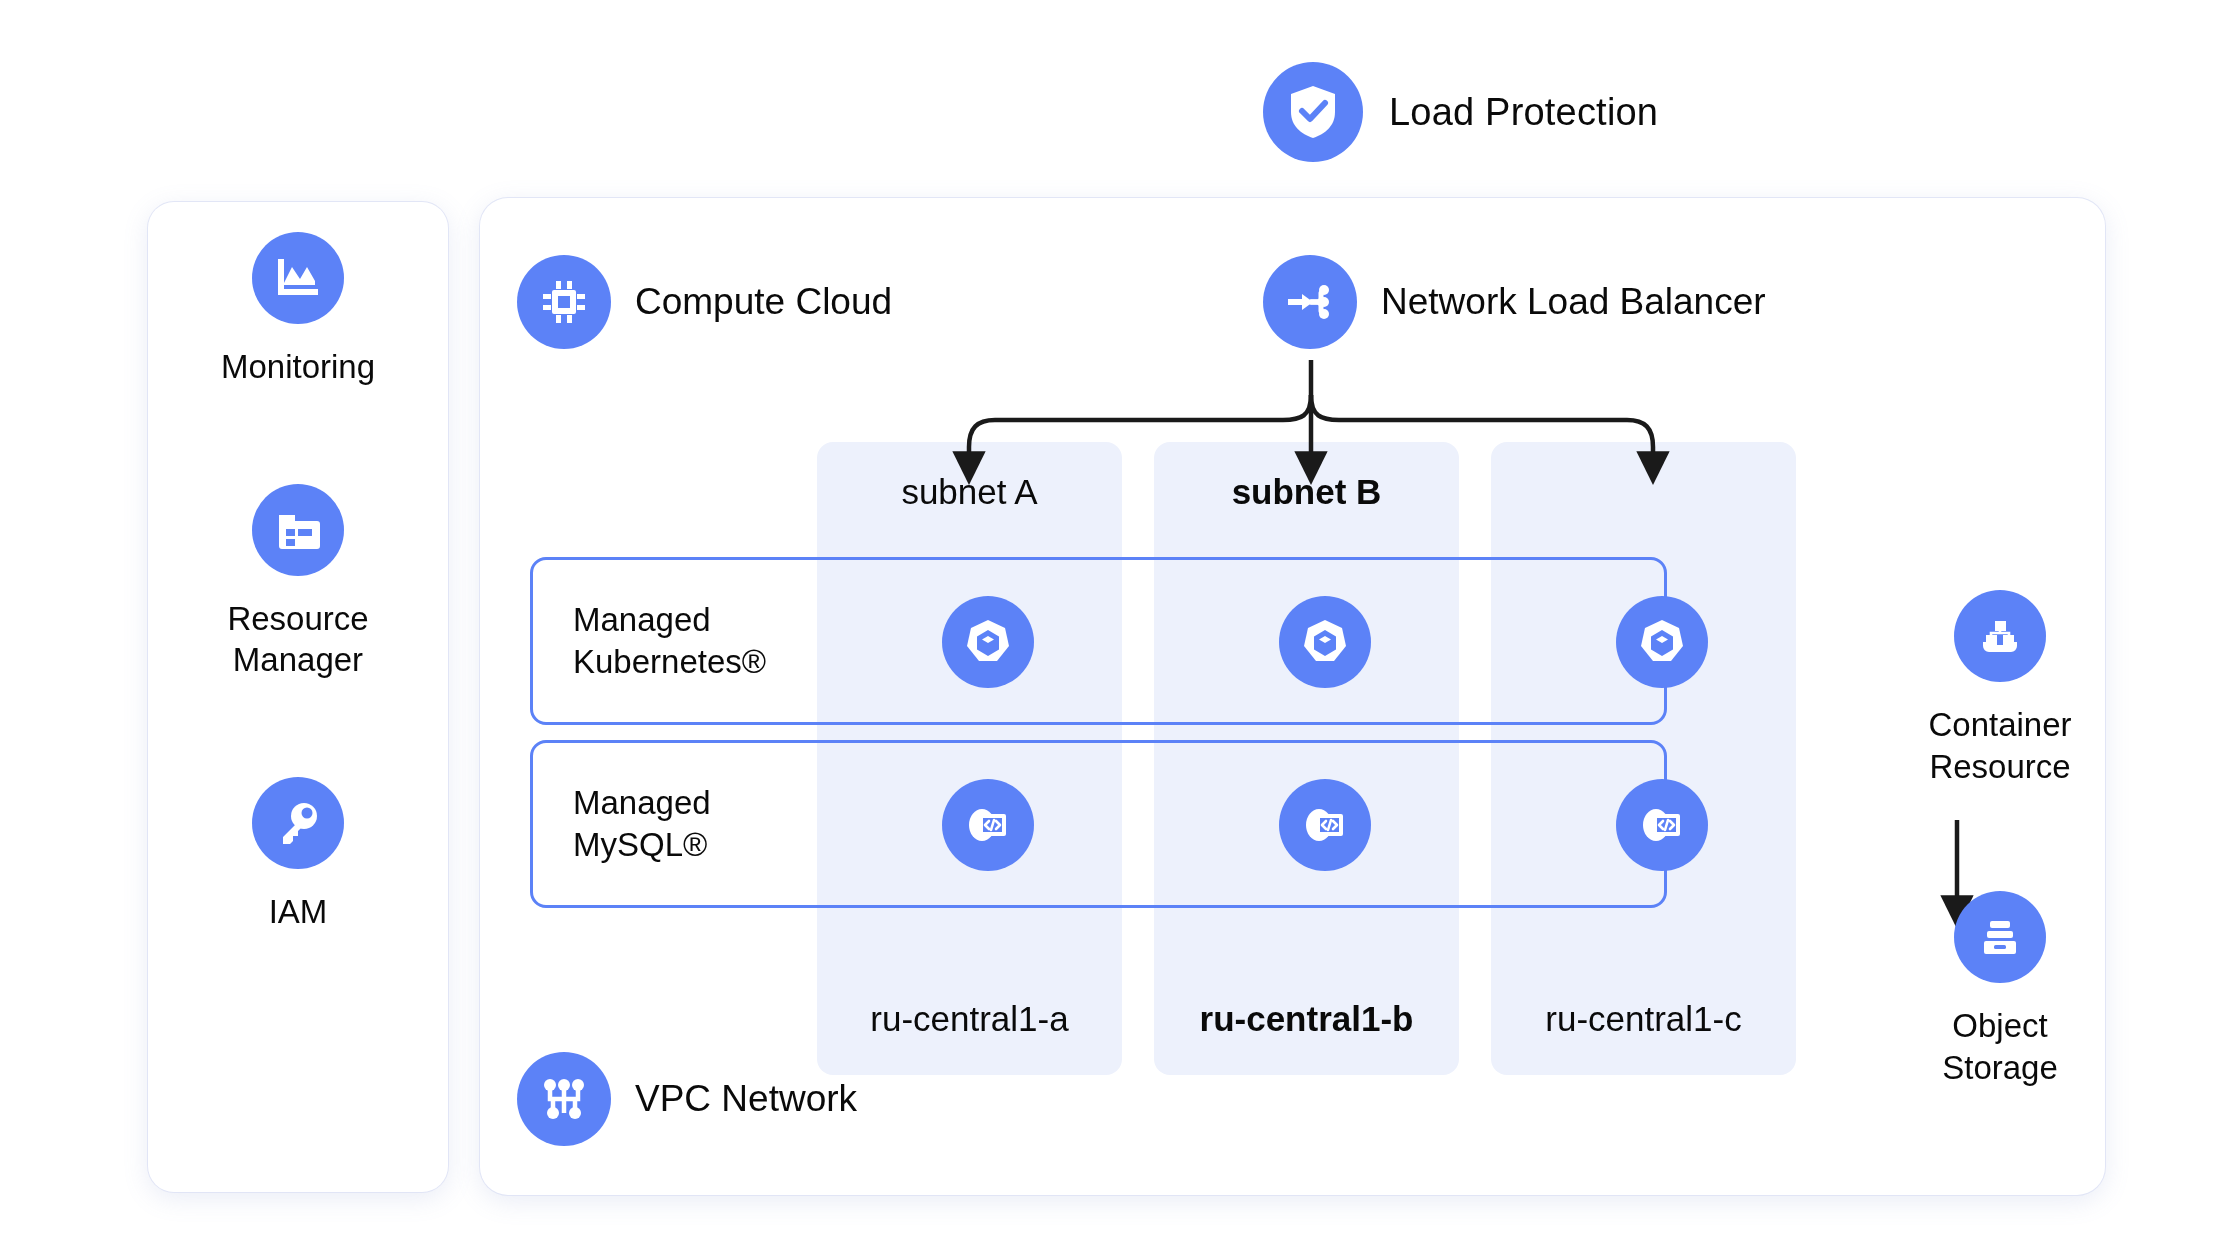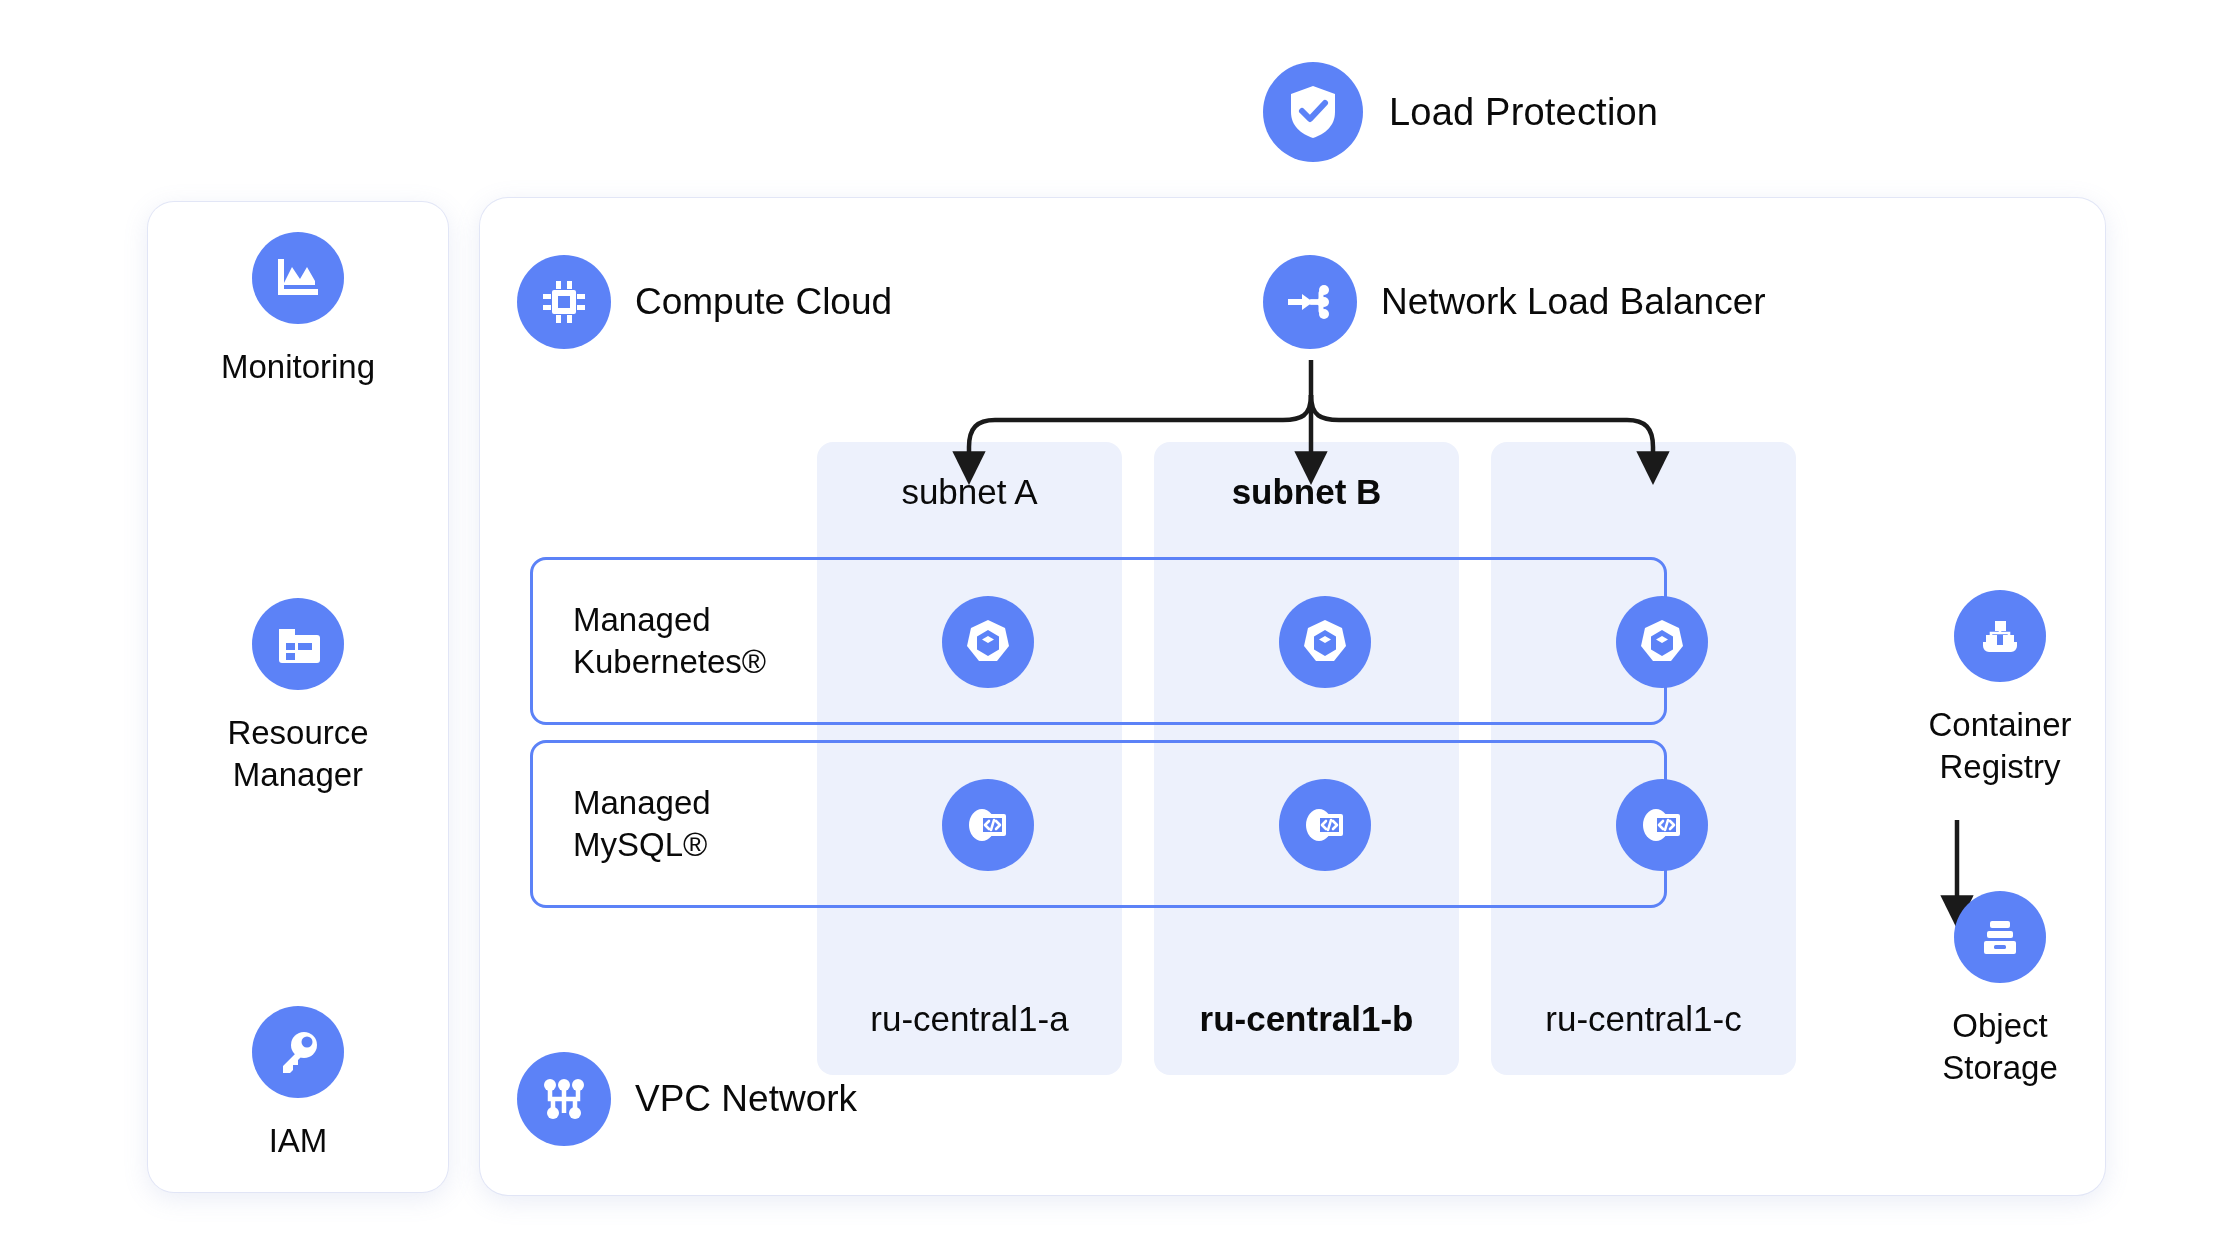--- a/index.html
+++ b/index.html
@@ -53,21 +53,21 @@
     top: 202px;
     width: 300px;
     height: 990px;
     background: #ffffff;
     border-radius: 26px;
     box-shadow: 0 0 0 1px rgba(223,227,245,0.9),
                 0 6px 26px rgba(120,134,199,0.16);
     display: flex;
     flex-direction: column;
     align-items: center;
-    justify-content: space-between;
+    justify-content: flex-start;
     gap: 96px;
     padding: 30px 12px;
   }
   .svc {
     display: flex;
     flex-direction: column;
     align-items: center;
     gap: 22px;
   }
   .svc .icon-circle { width: 92px; height: 92px; }
@@ -405,21 +405,21 @@
       <div class="icon-circle">
         <svg width="50" height="50" viewBox="0 0 50 50">
           <rect x="20" y="10" width="11" height="10" fill="#ffffff"></rect>
           <rect x="11" y="24" width="11" height="10" fill="#ffffff"></rect>
           <rect x="28" y="24" width="11" height="10" fill="#ffffff"></rect>
           <path d="M25 20 V22 M25 22 H16 V25 M25 22 H34 V25" stroke="#ffffff" stroke-width="2.6" fill="none"></path>
           <path d="M8 31 v4 a6 6 0 0 0 6 6 h22 a6 6 0 0 0 6 -6 v-4 h-4 v3 H12 v-3 Z" fill="#ffffff"></path>
         </svg>
       </div>
       <div class="svc-label">Container
-Registry</div>
+Resource</div>
     </div>
 
     <div class="arrow-gap"></div>
 
     <div class="svc">
       <div class="icon-circle">
         <svg width="50" height="50" viewBox="0 0 50 50">
           <rect x="15" y="9" width="20" height="7" rx="2" fill="#ffffff"></rect>
           <rect x="12" y="19" width="26" height="7" rx="2" fill="#ffffff"></rect>
           <rect x="9" y="29" width="32" height="13" rx="2" fill="#ffffff"></rect>

